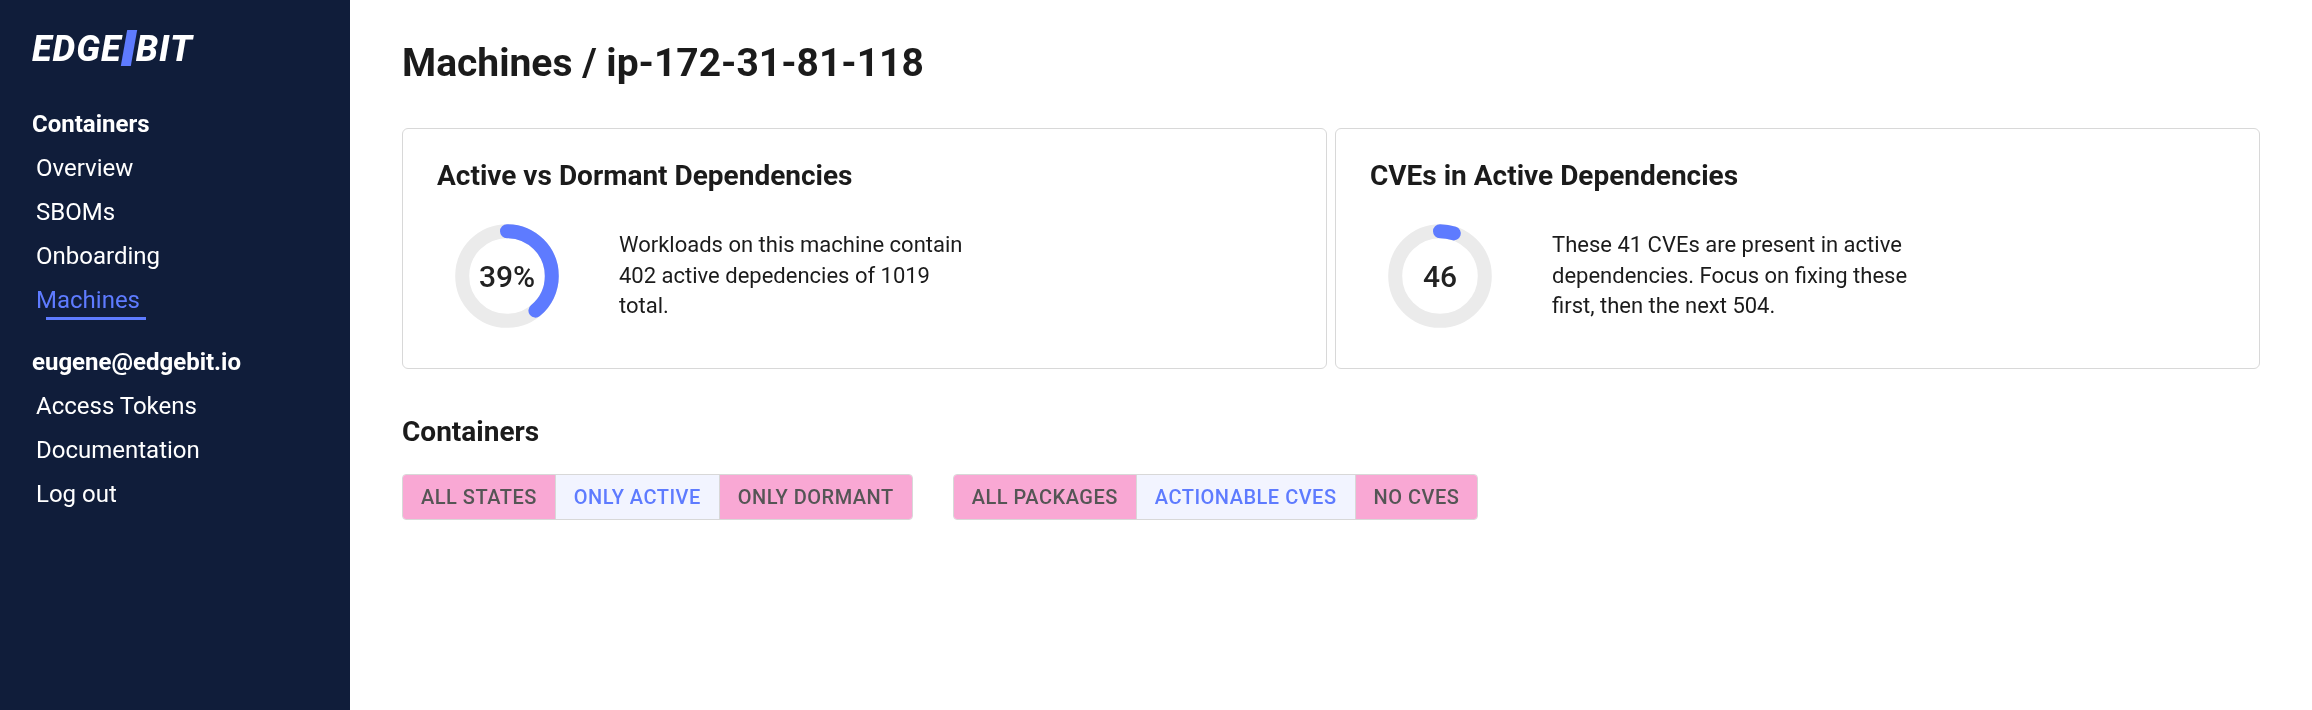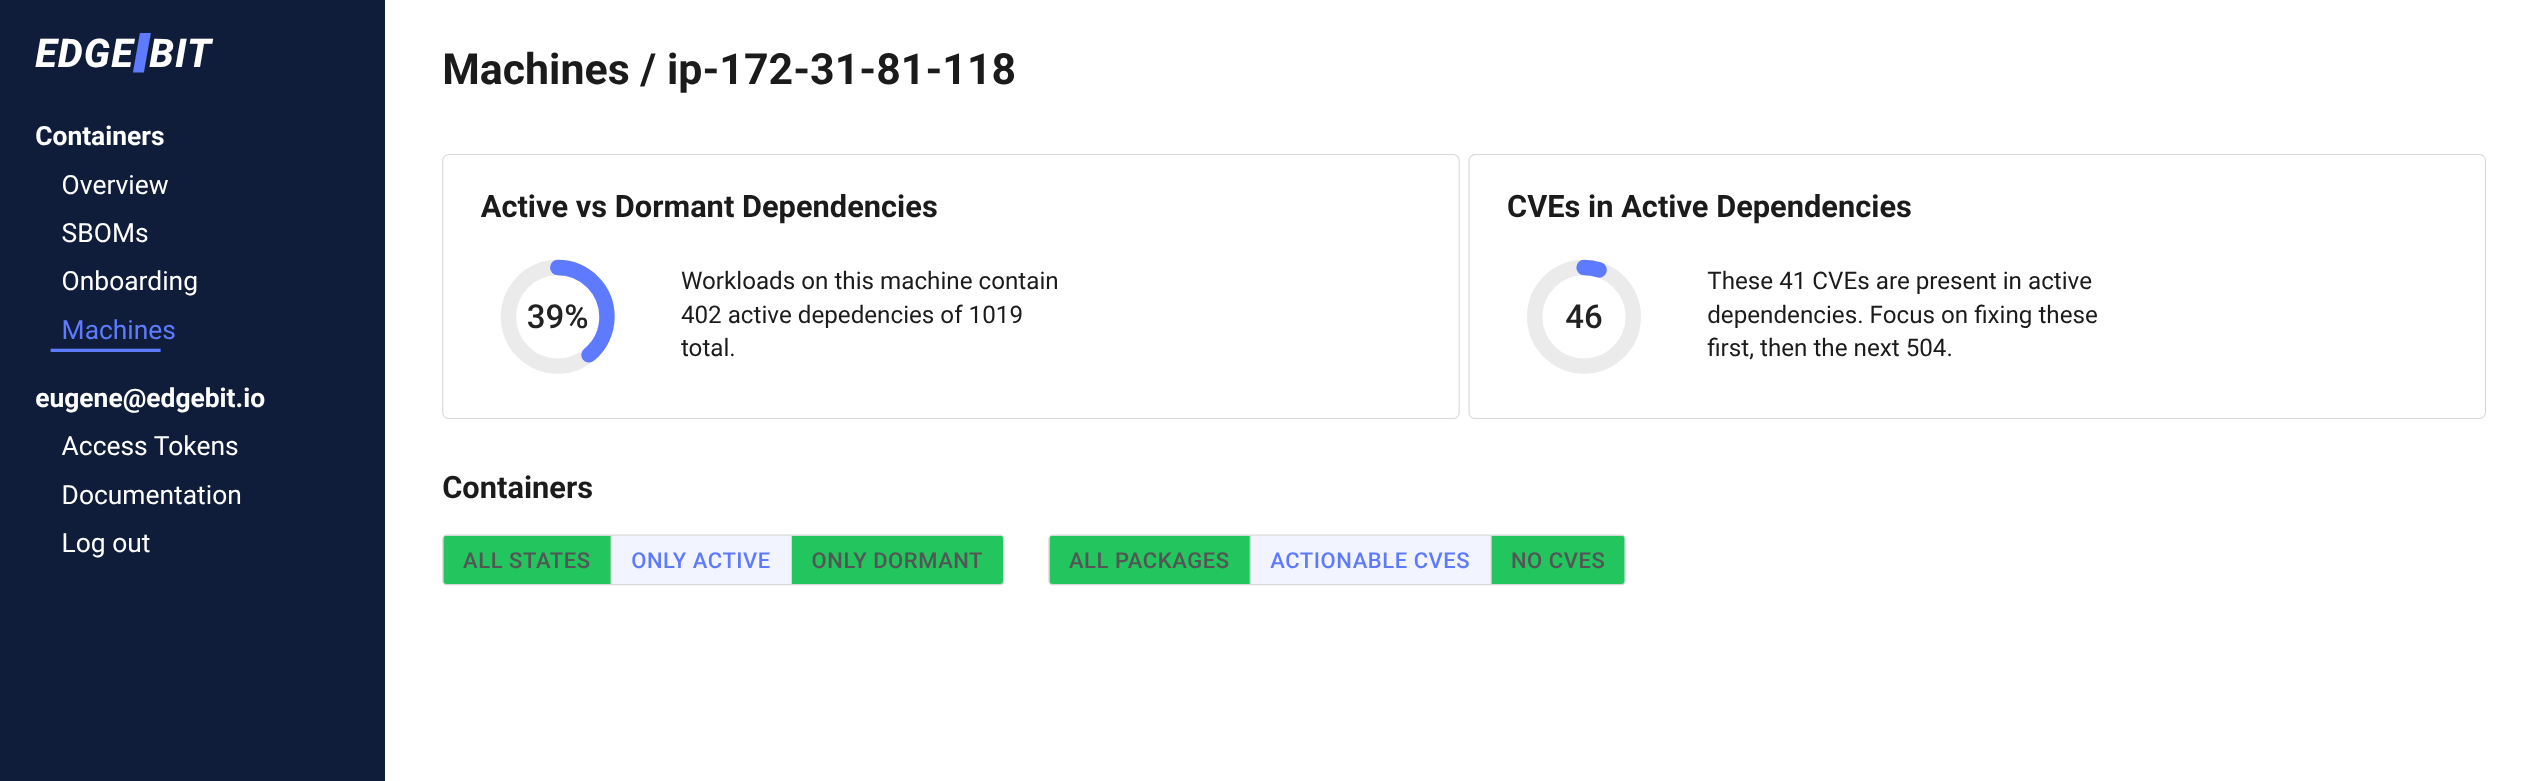--- a/index.html
+++ b/index.html
@@ -44,21 +44,21 @@
     }
     .nav-section-title {
       font-size: 24px;
       font-weight: 700;
       color: #ffffff;
       padding: 8px 32px;
     }
     .nav-item {
       font-size: 24px;
       color: #ffffff;
-      padding: 8px 32px 8px 56px;
+      padding: 8px 32px 8px 36px;
       cursor: pointer;
       display: block;
     }
     .nav-item.active {
       color: #5e7bff;
       position: relative;
     }
     .nav-item.active::after {
       content: '';
       position: absolute;
@@ -71,21 +71,21 @@
     .nav-spacer { height: 18px; }
     .main {
       flex: 1;
       padding: 40px 52px;
       overflow: hidden;
     }
     .page-title {
       font-size: 39px;
       font-weight: 700;
       color: #1b1b1b;
-      margin-bottom: 54px;
+      margin-bottom: 42px;
     }
     .cards-row {
       display: flex;
       gap: 8px;
       margin-bottom: 46px;
     }
     .card {
       border: 1.5px solid #d8d8d8;
       border-radius: 6px;
       padding: 30px 34px 36px 34px;
@@ -142,21 +142,21 @@
       border-radius: 4px;
       overflow: hidden;
     }
     .filter-tab {
       padding: 10px 18px;
       font-size: 20px;
       font-weight: 500;
       letter-spacing: 0.5px;
       color: #555;
       cursor: pointer;
-      background: #22c55e;
+      background: #f9a8d4;
       border-right: 1.5px solid #d8d8d8;
     }
     .filter-tab:last-child { border-right: none; }
     .filter-tab.active {
       color: #5e7bff;
       background: #f2f4ff;
     }
   </style>
 </head>
 <body>

